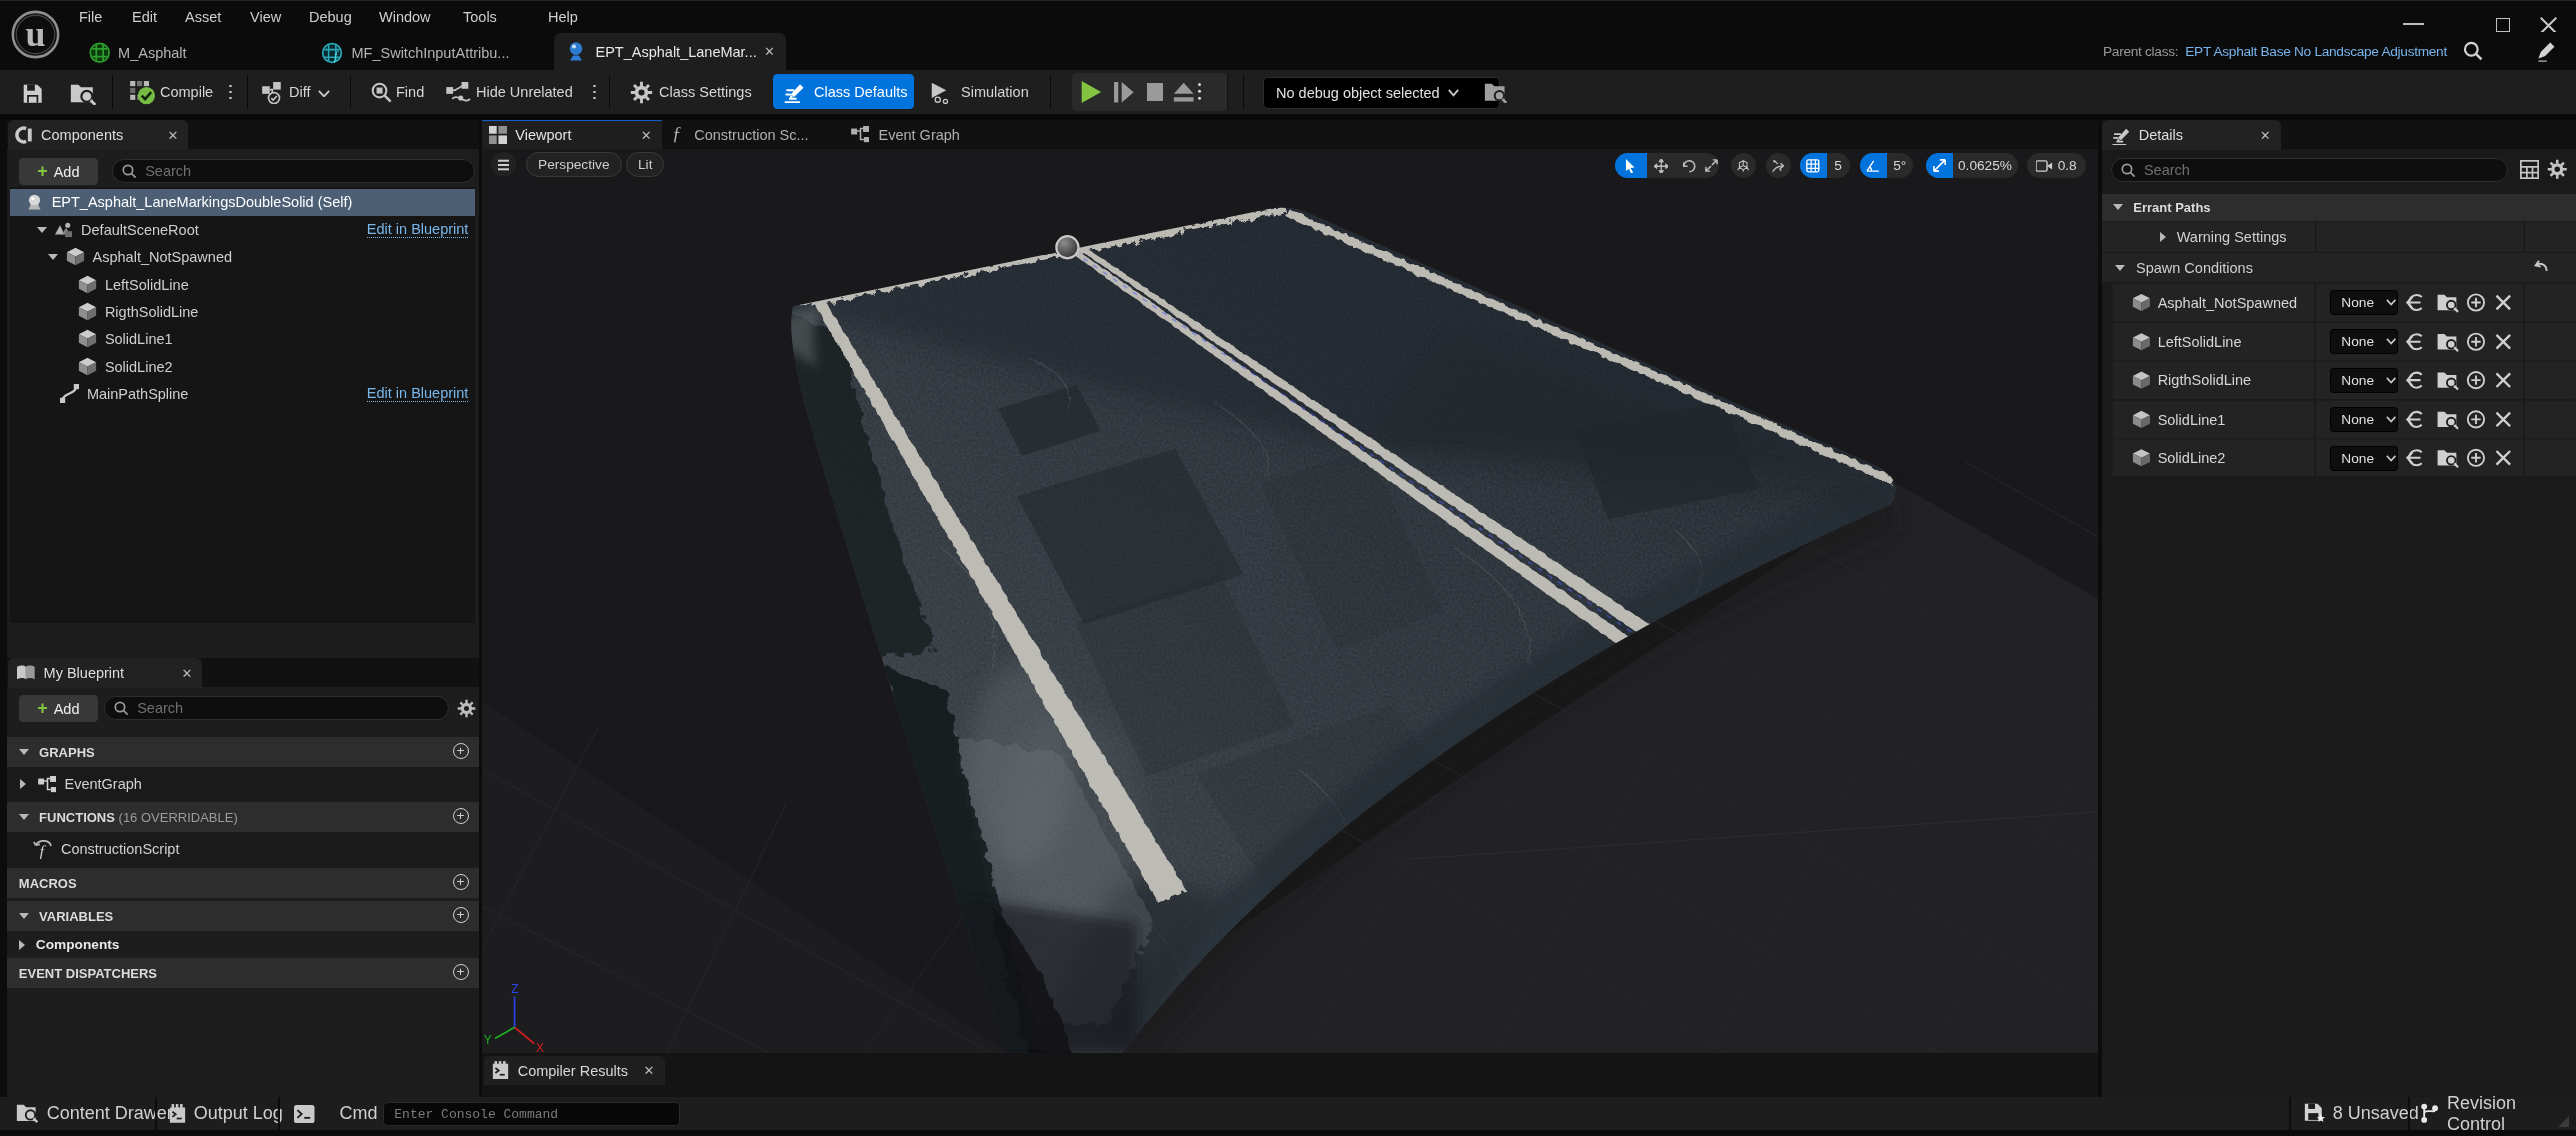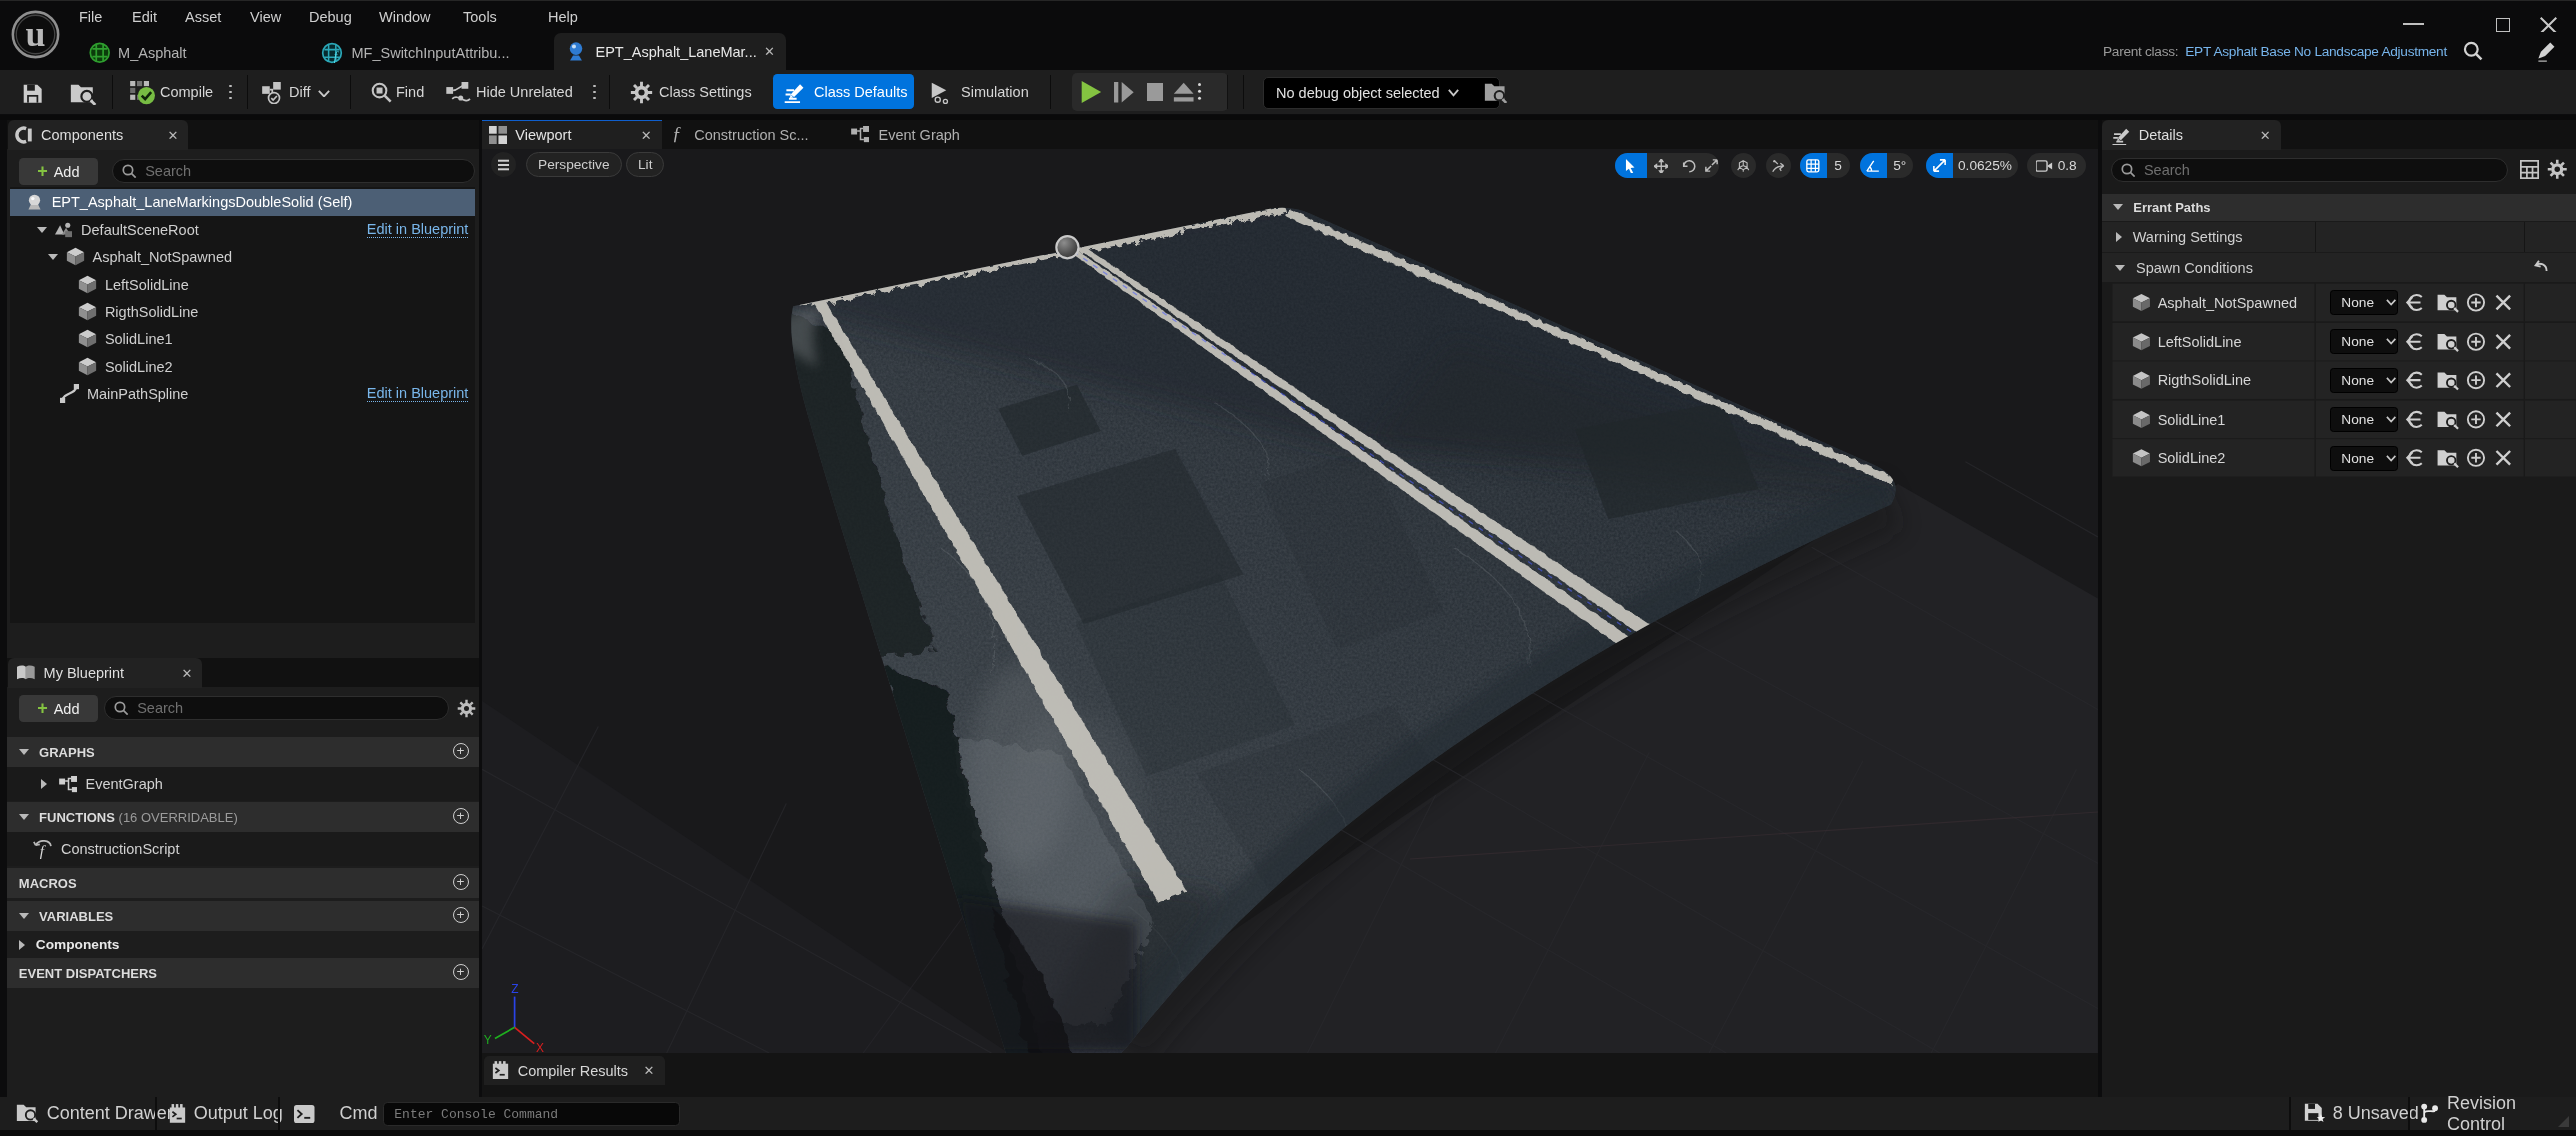--- a/index.html
+++ b/index.html
@@ -377,21 +377,21 @@
               <path d="M13.5 1 V6 M13.5 21 V26 M1 13.5 H6 M21 13.5 H26 M4.7 4.7 L8.2 8.2 M18.8 18.8 L22.3 22.3 M4.7 22.3 L8.2 18.8 M18.8 8.2 L22.3 4.7"></path>
             </g>
           </g>
         <circle cx="13.5" cy="13.5" r="3.6" fill="#1d1d1d"></circle>
       </svg>
 
       <div class="catheader" style="left:0px;top:79px;width:472px;height:30px;">
         <span class="tri-d" style="margin-left:12px;margin-right:10.3px;"></span>GRAPHS
         <div class="plus-o" style="top:6px;">+</div>
       </div>
-      <div class="bprow" style="top:109px;height:34px;background:#1a1a1a;padding-left:21px;">
+      <div class="bprow" style="top:109px;height:34px;background:#1a1a1a;">
         <span class="tri-r" style="margin-left:13px;margin-right:12px;"></span>
         <svg width="19" height="17" viewBox="0 0 22 20">
           <g fill="#cfcfcf">
               <rect x="0" y="3" width="7" height="7"></rect>
               <rect x="14" y="0" width="7" height="7"></rect>
               <rect x="15" y="13" width="6" height="6"></rect>
             </g>
           <path d="M7 6 H11 V3 H14 M11 6 V16 H15" stroke="#cfcfcf" stroke-width="1.8" fill="none"></path>
         </svg>
         <span style="margin-left:7.7px;">EventGraph</span>
@@ -720,21 +720,21 @@
             <path d="M13.5 1 V6 M13.5 21 V26 M1 13.5 H6 M21 13.5 H26 M4.7 4.7 L8.2 8.2 M18.8 18.8 L22.3 22.3 M4.7 22.3 L8.2 18.8 M18.8 8.2 L22.3 4.7"></path>
           </g>
         </g>
       <circle cx="13.5" cy="13.5" r="3.6" fill="#1a1a1a"></circle>
     </svg>
 
     <div class="catheader" style="left:0px;top:74px;width:474px;height:26.5px;background:#2d2d2d;">
       <span class="tri-d" style="margin-left:11px;margin-right:10.3px;"></span>Errant Paths
     </div>
 
-    <div class="drow" style="top:102px;height:30px;width:474px;background:#232323;">
+    <div class="drow" style="top:102px;height:30px;width:474px;background:#232323;padding-left:44px;">
       <span class="tri-r" style="margin-left:13.7px;margin-right:11px;"></span>Warning Settings
       <div class="abs" style="left:213px;top:0;width:0.9px;height:30px;background:#151515;"></div>
       <div class="abs" style="left:422px;top:0;width:0.9px;height:30px;background:#151515;"></div>
     </div>
 
     <div class="drow" style="top:133px;height:29px;width:474px;background:#232323;">
       <span class="tri-d" style="margin-left:13px;margin-right:11px;"></span>Spawn Conditions
       <svg class="abs" style="left:431px;top:6px;" width="17" height="15.4" viewBox="0 0 20 18">
         <path d="M16 14 C16 6 8 4 4 7" fill="none" stroke="#c9c9c9" stroke-width="2.2"></path>
         <path d="M7 2 L3 7.5 L9 9" fill="none" stroke="#c9c9c9" stroke-width="2.2"></path>

